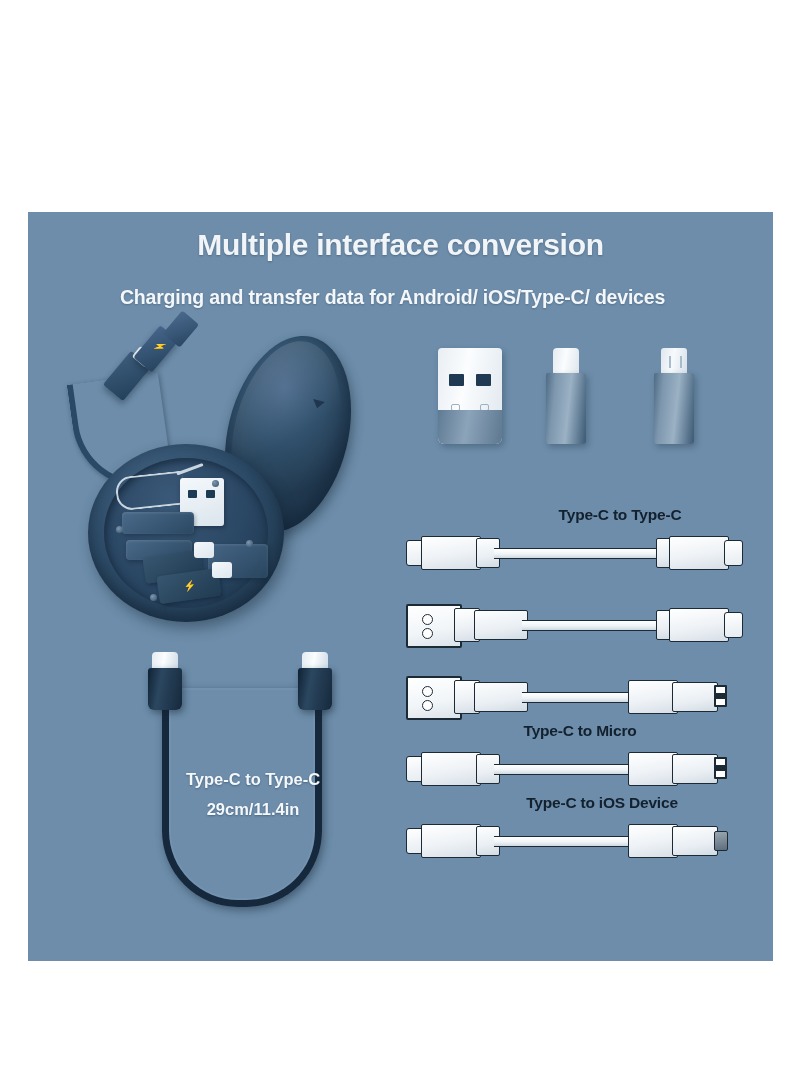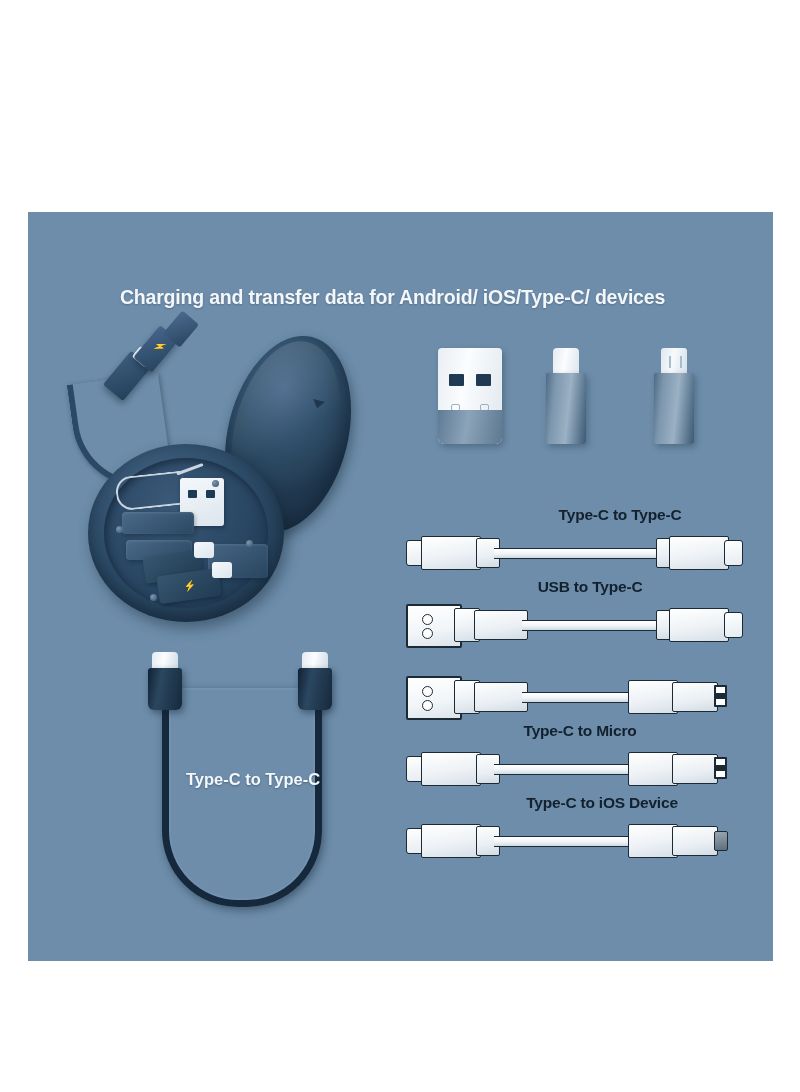--- a/index.html
+++ b/index.html
@@ -348,20 +348,21 @@
     position: absolute; top: 13px; width: 12px; height: 18px;
     border: 1.8px solid #1c2a36; border-radius: 2px;
     background: linear-gradient(170deg,#9aa7b2,#5d6d7a);
   }
 </style>
 </head>
 <body>
 
 <div id="panel">
 
+  <div class="title">Multiple interface conversion</div>
   <div class="subtitle">Charging and transfer data for Android/ iOS/Type-C/ devices</div>
 
   <div class="adapters">
 
     <div class="usb-adapter">
       <div class="pin l"></div>
       <div class="pin r"></div>
       <div class="hole l"></div>
       <div class="hole r"></div>
       <div class="shell"></div>
@@ -421,38 +422,38 @@
     <div class="head left">
       <div class="tip"></div>
       <div class="barrel"></div>
     </div>
     <div class="head right">
       <div class="tip"></div>
       <div class="barrel"></div>
     </div>
     <div class="cable-caption">
       <div>Type-C to Type-C</div>
+      <div>29cm/11.4in</div>
     </div>
   </div>
 
   <div class="cable-row" style="top:294px">
     <div class="label c-typec-typec">Type-C to Type-C</div>
     <div class="cable-art">
       <div class="tipC" style="left:0px"></div>
       <div class="shellA" style="left:15px;width:58px"></div>
       <div class="shellB" style="left:70px;width:22px"></div>
       <div class="cord" style="left:88px;width:168px"></div>
       <div class="shellB" style="left:250px;width:16px"></div>
       <div class="shellA" style="left:263px;width:58px"></div>
       <div class="tipC" style="left:318px"></div>
     </div>
   </div>
 
   <div class="cable-row" style="top:366px">
-    <div class="label c-usb-typec">USB to Type-C</div>
     <div class="cable-art">
       <div class="usbA" style="left:0px">
         <div class="pinhole p1"></div>
         <div class="pinhole p2"></div>
       </div>
       <div class="shellA" style="left:48px;width:24px"></div>
       <div class="shellB" style="left:68px;width:52px"></div>
       <div class="cord" style="left:116px;width:140px"></div>
       <div class="shellB" style="left:250px;width:16px"></div>
       <div class="shellA" style="left:263px;width:58px"></div>

